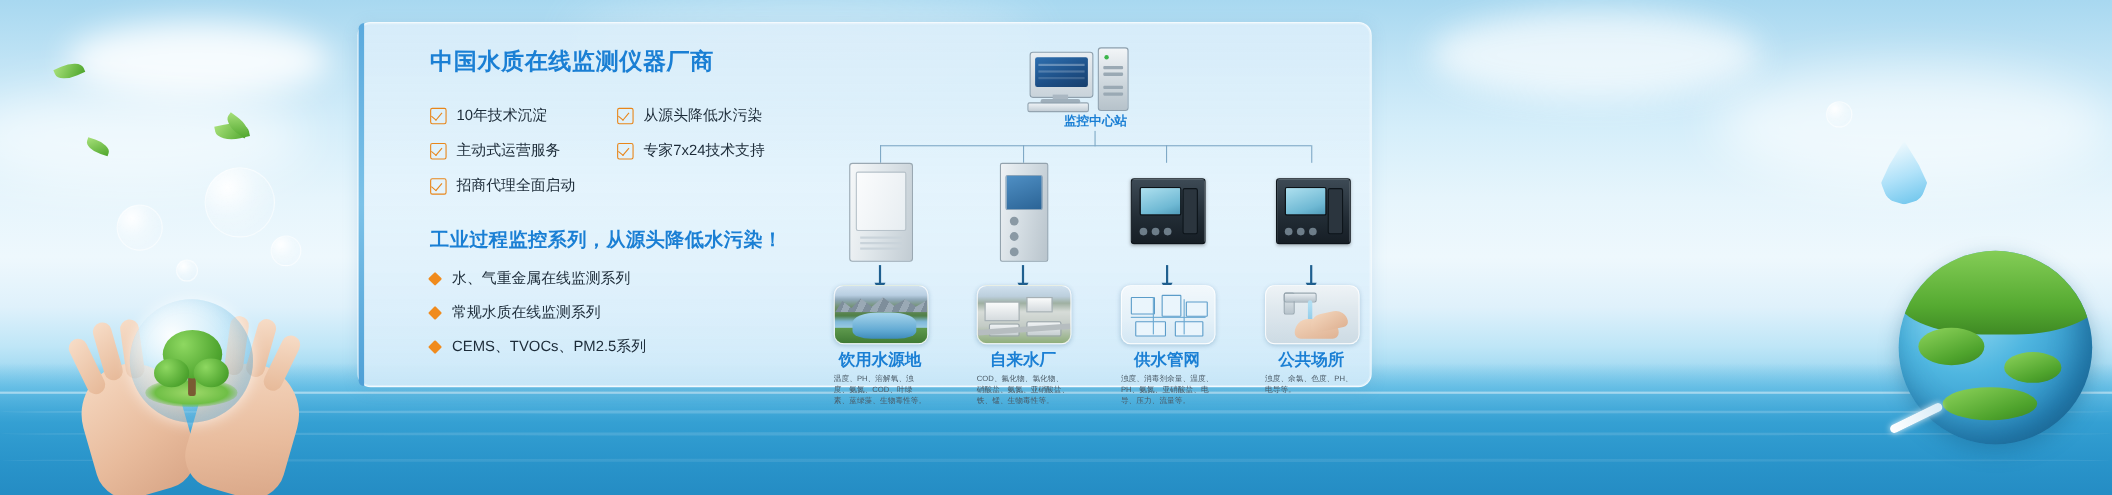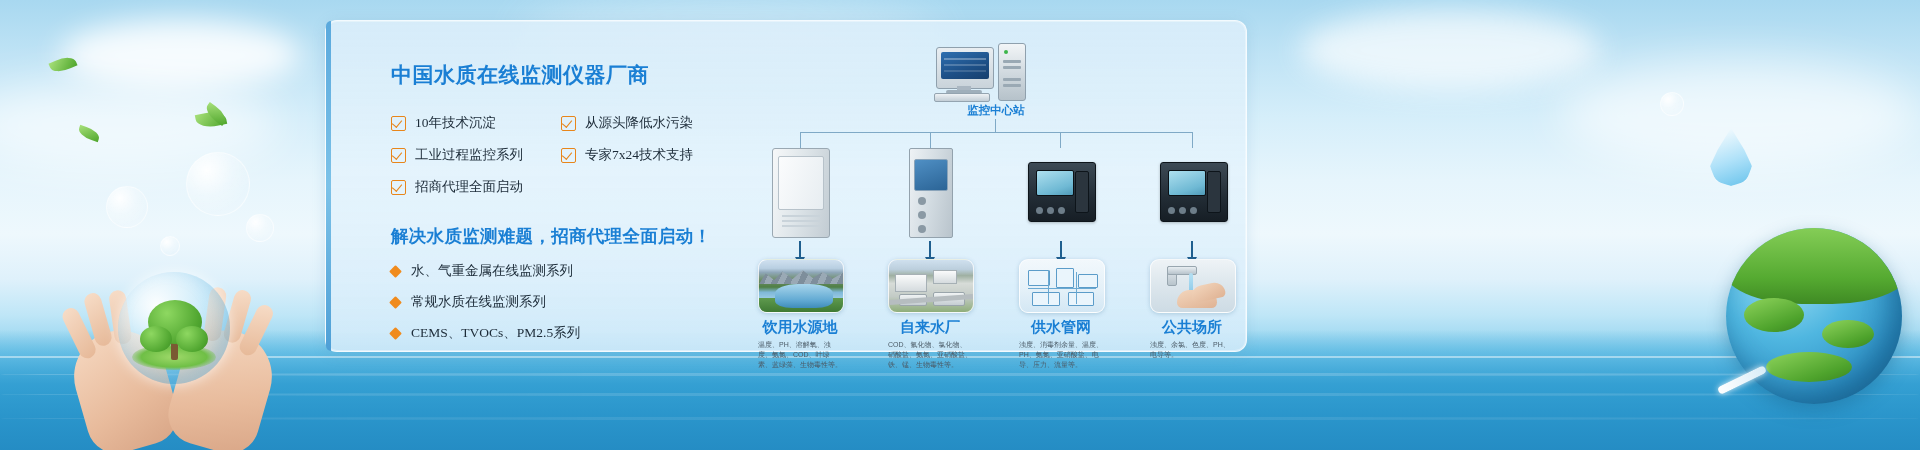--- a/index.html
+++ b/index.html
@@ -61,21 +61,21 @@
 
   
   #panel{position:absolute;left:325px;top:20px;width:920px;height:330px;border-radius:12px;
     background:linear-gradient(180deg,rgba(219,238,250,.88),rgba(228,243,252,.80) 45%,rgba(214,236,250,.86));
     border:1px solid rgba(255,255,255,.75);
     box-shadow:0 2px 14px rgba(90,150,190,.18), inset 0 0 0 1px rgba(255,255,255,.35);}
   #panel::before{content:"";position:absolute;left:0;top:0;bottom:0;width:5px;border-radius:12px 0 0 12px;
     background:linear-gradient(180deg,#5aa9dd,#7cc2e8 50%,#4e9fd6);}
 
   
-  .lcol{position:absolute;left:65px;top:40px;width:370px;font-family:Liberation Serif, serif;}
+  .lcol{position:absolute;left:65px;top:22px;width:370px;}
   .title{color:#1a7fd4;font-size:21px;font-weight:bold;letter-spacing:.5px;line-height:28px;}
   .subtitle{color:#14304a;font-size:13px;font-weight:bold;line-height:20px;margin-top:9px;white-space:nowrap;}
 
   .checks{margin-top:25px;display:grid;grid-template-columns:170px 1fr;row-gap:14px;column-gap:0;}
   .chk{display:flex;align-items:center;gap:9px;}
   .cbox{width:13px;height:13px;flex:0 0 13px;border:1.6px solid #e8861a;border-radius:2px;position:relative;background:transparent;}
   .cbox::after{content:"";position:absolute;left:2px;top:1px;width:5px;height:8px;border-right:1.8px solid #e8861a;border-bottom:1.8px solid #e8861a;transform:rotate(40deg);}
   .chk span{font-size:13.5px;color:#1c2b38;}
 
   .headline{margin-top:28px;color:#1a7fd4;font-size:17.5px;font-weight:bold;letter-spacing:.3px;}
@@ -243,33 +243,33 @@
         <div class="chk">
           <span class="cbox"></span>
           <span>10年技术沉淀</span>
         </div>
         <div class="chk">
           <span class="cbox"></span>
           <span>从源头降低水污染</span>
         </div>
         <div class="chk">
           <span class="cbox"></span>
-          <span>工业过程监控系列</span>
+          <span>主动式运营服务</span>
         </div>
         <div class="chk">
           <span class="cbox"></span>
           <span>专家7x24技术支持</span>
         </div>
         <div class="chk">
           <span class="cbox"></span>
           <span>招商代理全面启动</span>
         </div>
       </div>
 
-      <div class="headline">解决水质监测难题，招商代理全面启动！</div>
+      <div class="headline">工业过程监控系列，从源头降低水污染！</div>
 
       <div class="dlist">
         <div class="dit">
           <span class="dia"></span>
           <span>水、气重金属在线监测系列</span>
         </div>
         <div class="dit">
           <span class="dia"></span>
           <span>常规水质在线监测系列</span>
         </div>

